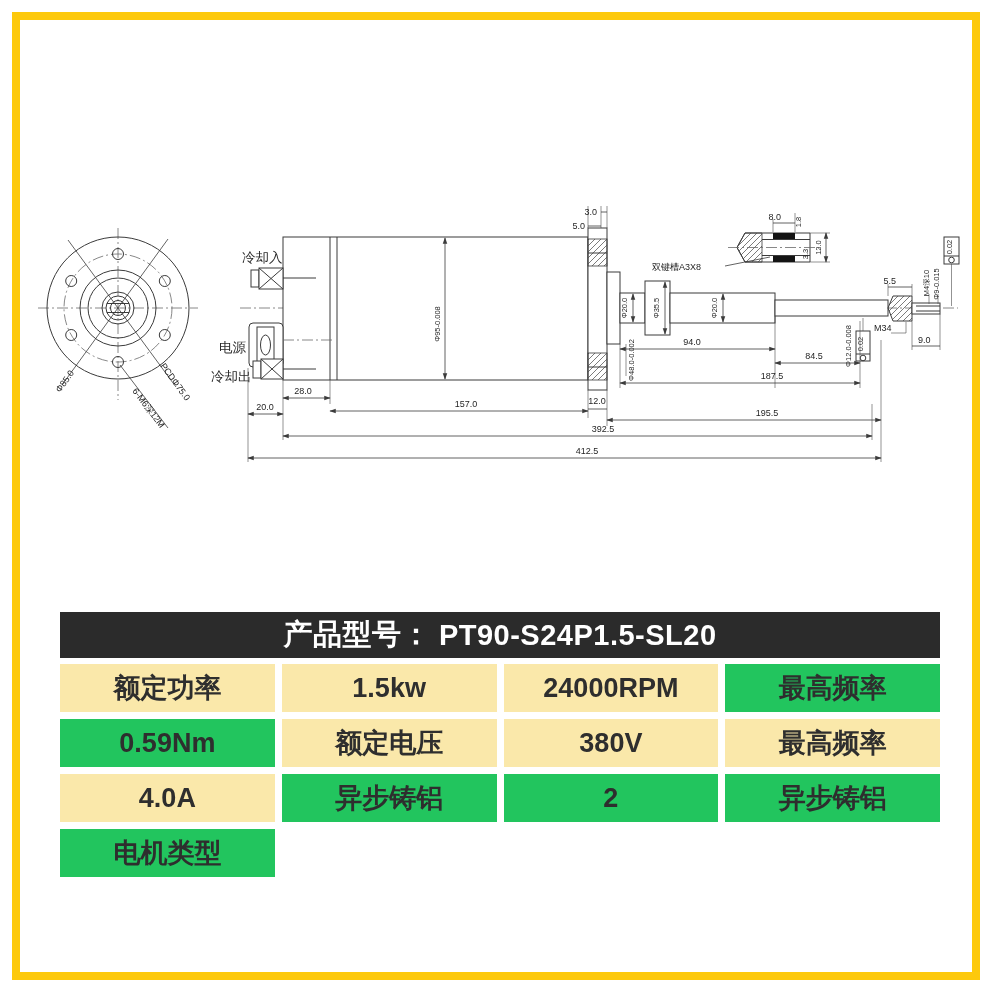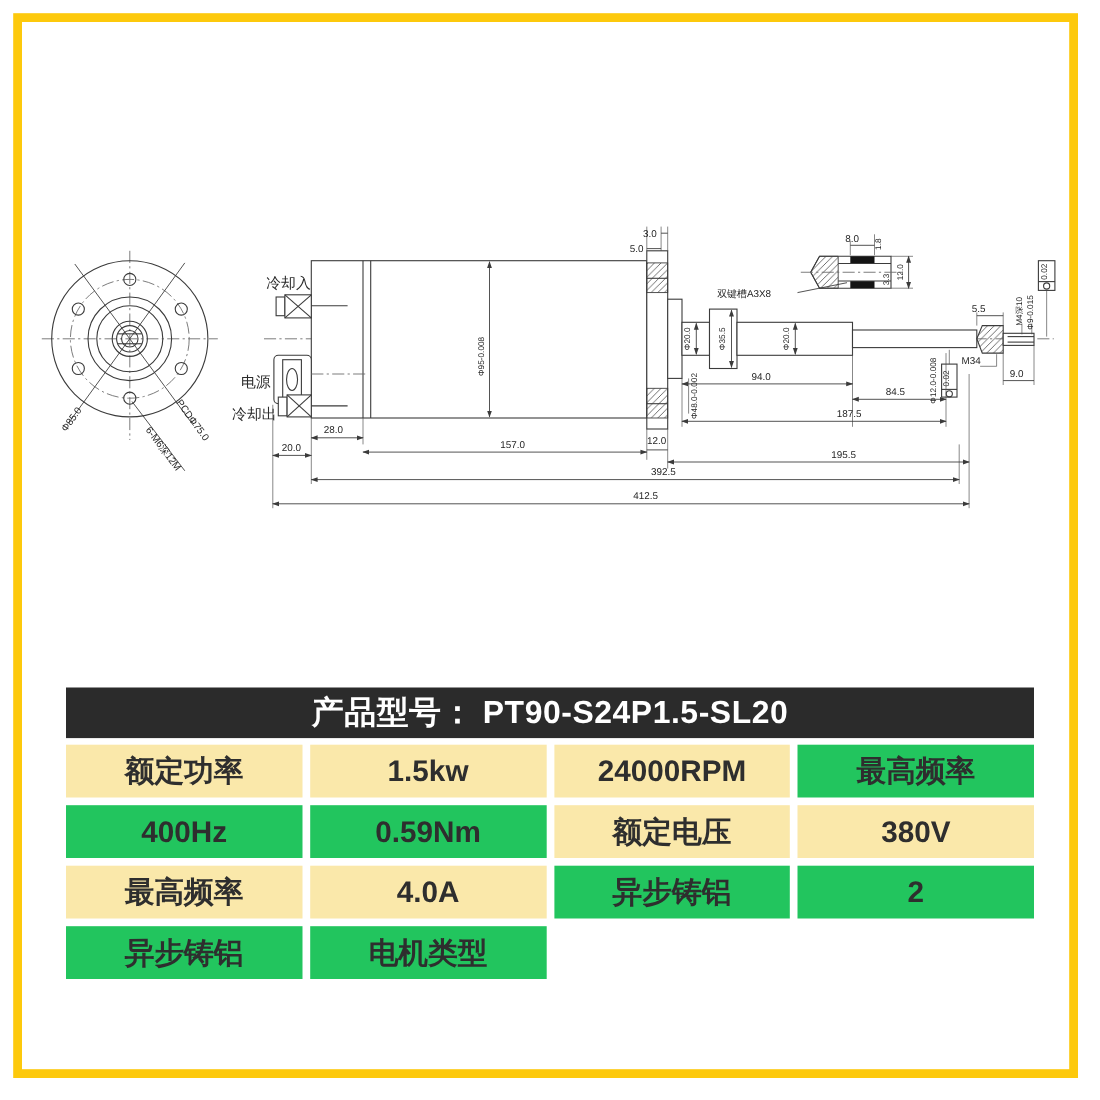--- a/index.html
+++ b/index.html
@@ -3,21 +3,21 @@
 <meta charset="utf-8">
 <style>
   html,body{margin:0;padding:0;background:#fff;}
   .page{position:relative;width:1000px;height:1000px;background:#ffffff;overflow:hidden;
         font-family:"Liberation Sans","DejaVu Sans",sans-serif;}
   .frame{position:absolute;left:12px;top:12px;width:968px;height:968px;
          border:8px solid #FDC90C;box-sizing:border-box;pointer-events:none;}
   .drawing{position:absolute;left:0;top:0;}
 
   
-  .spec{position:absolute;left:60px;top:625px;width:880px;}
+  .spec{position:absolute;left:60px;top:612px;width:880px;}
   .spec-header{height:46px;background:#2B2B2B;color:#fff;display:flex;align-items:center;
                justify-content:center;font-size:29px;font-weight:bold;letter-spacing:.5px;}
   .spec-header .model{margin-left:8px;}
   .spec-grid{display:grid;grid-template-columns:1fr 1fr 1fr 1fr;grid-column-gap:7px;grid-row-gap:7px;margin-top:6px;}
   .cell{height:48px;display:flex;align-items:center;justify-content:center;
         font-size:27px;font-weight:600;color:#2e2e2e;}
   .tone-light{background:#FAE8AA;}
   .tone-gold{background:#22c55e;}
 
   
@@ -230,21 +230,20 @@
     <div class="spec-header">
       <span>产品型号：</span>
         <span class="model">PT90-S24P1.5-SL20</span>
     </div>
     <div class="spec-grid">
       <div class="cell tone-light">额定功率</div>
       <div class="cell tone-light">1.5kw</div>
       <div class="cell tone-light">24000RPM</div>
 
       <div class="cell tone-gold">最高频率</div>
-      <div class="cell tone-gold">400Hz</div>
       <div class="cell tone-gold">0.59Nm</div>
 
       <div class="cell tone-light">额定电压</div>
       <div class="cell tone-light">380V</div>
       <div class="cell tone-light">最高频率</div>
       <div class="cell tone-light">4.0A</div>
 
       <div class="cell tone-gold">异步铸铝</div>
       <div class="cell tone-gold">2</div>
       <div class="cell tone-gold">异步铸铝</div>

